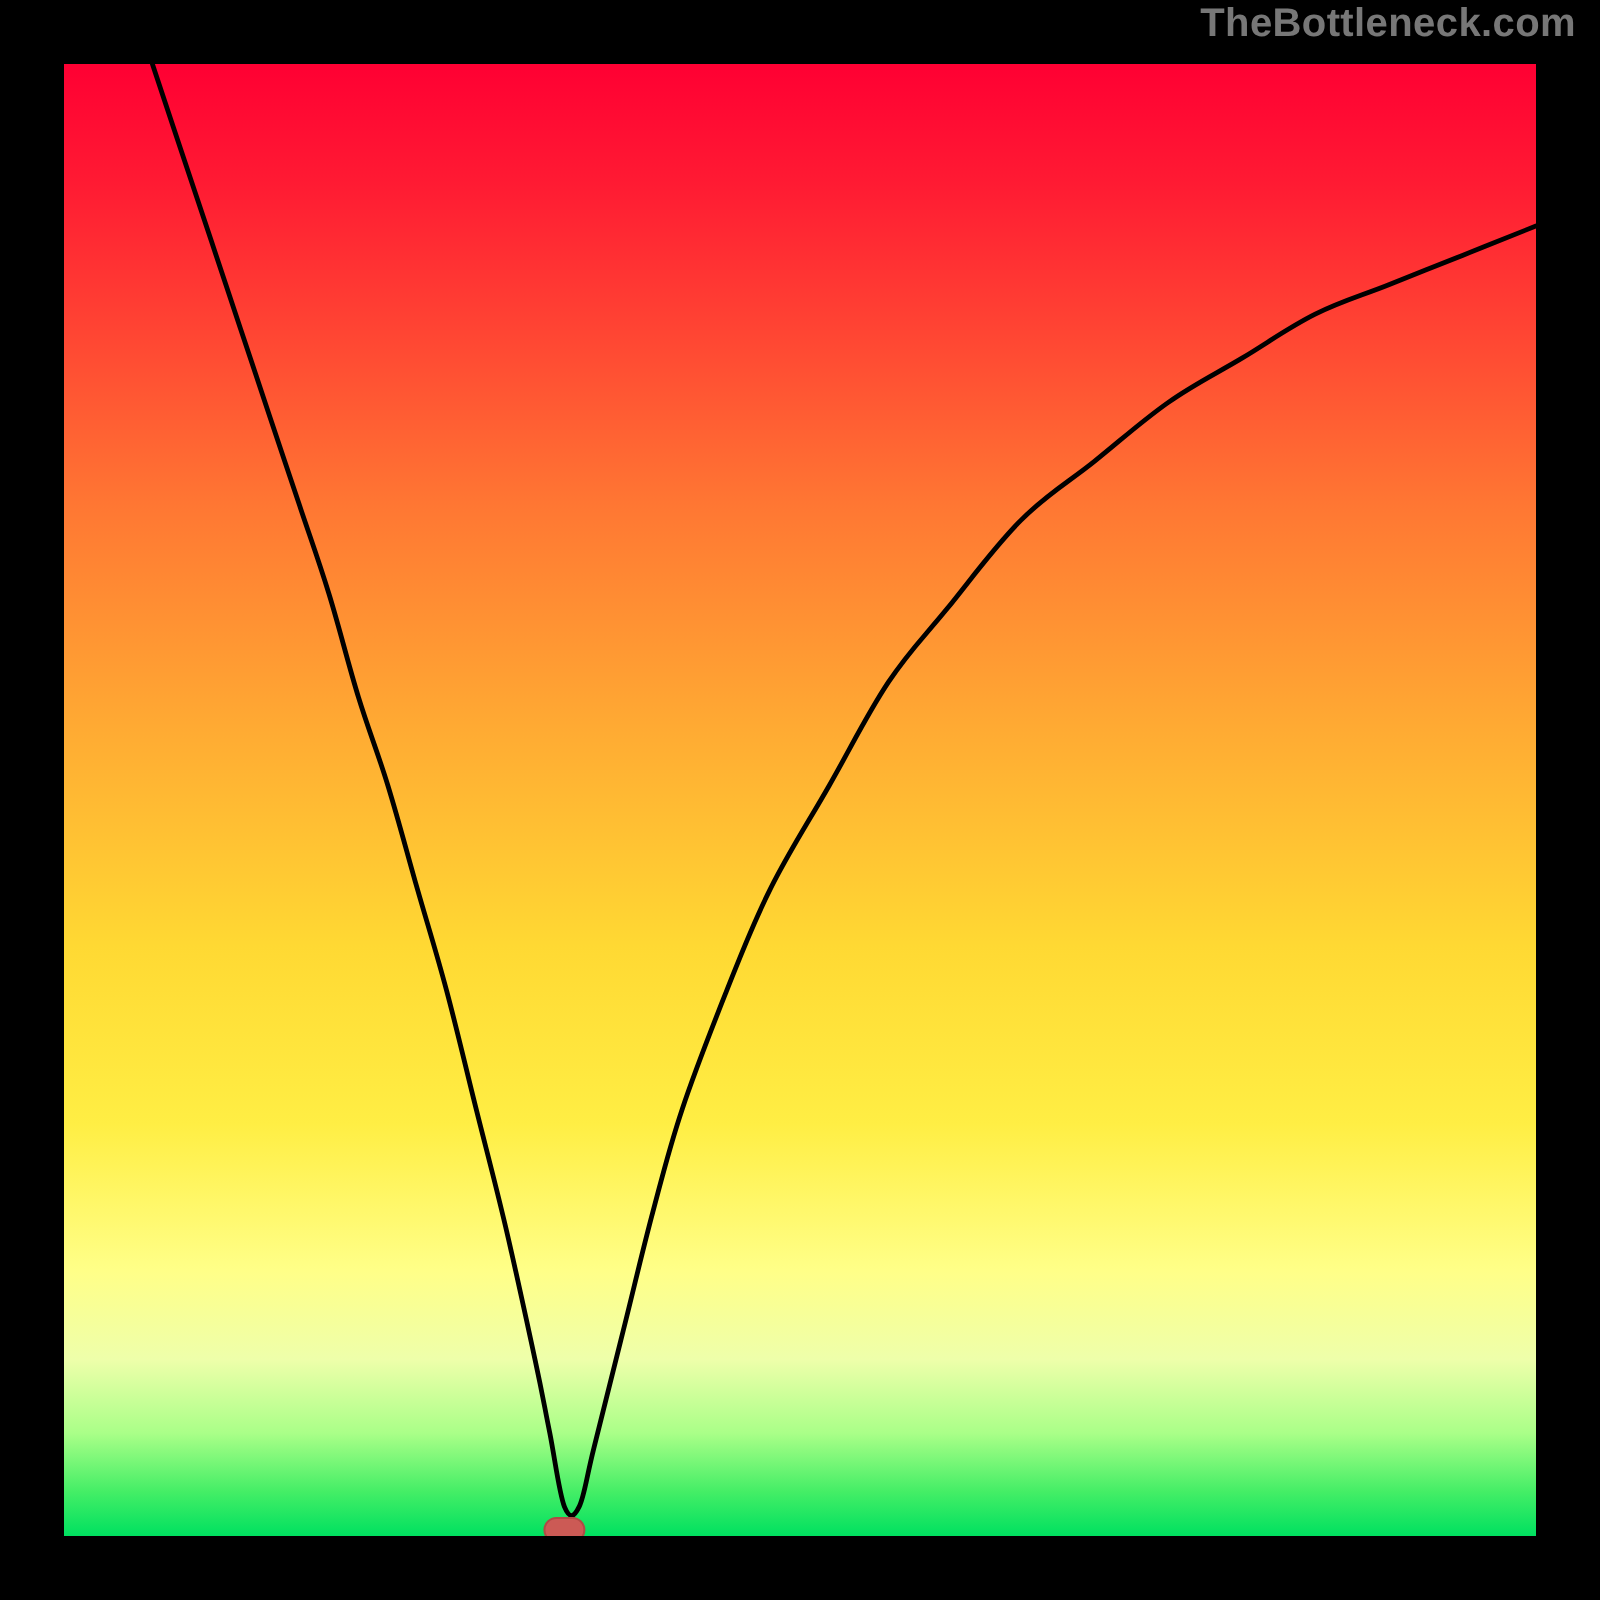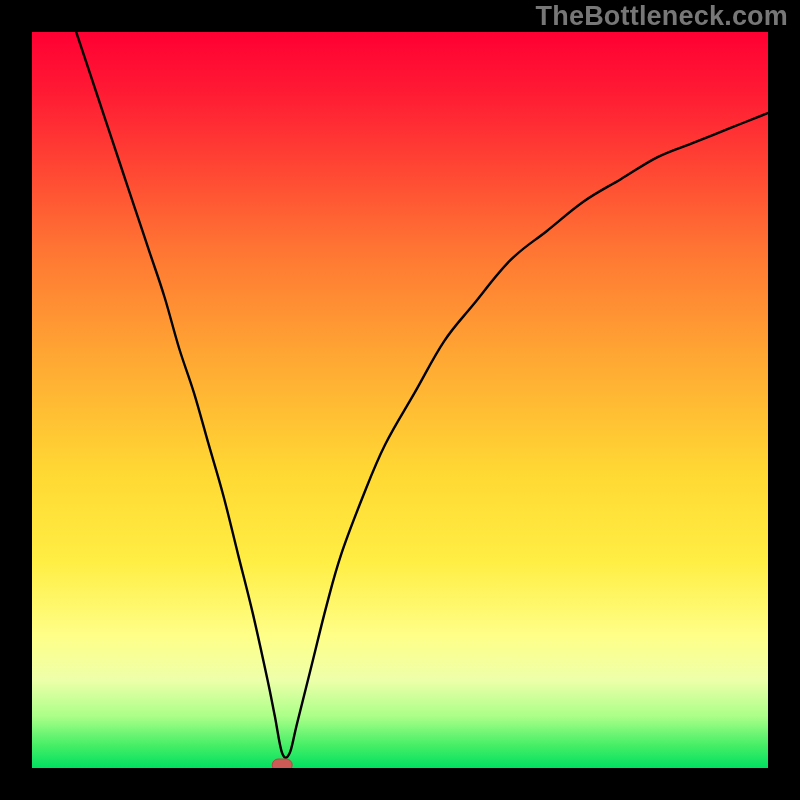--- a/index.html
+++ b/index.html
@@ -39,21 +39,21 @@
       #aaff88 93%,
       #44ee66 97%,
       #00e060 100%
     );
   }
   .watermark {
     position: absolute;
     top: 1px;
     right: 12px;
     color: #777;
-    font-size: 27px;
+    font-size: 20px;
     font-weight: 600;
     letter-spacing: 0.2px;
     user-select: none;
   }
   svg.curve {
     position: absolute;
     left: 0;
     top: 0;
     width: 736px;
     height: 736px;

